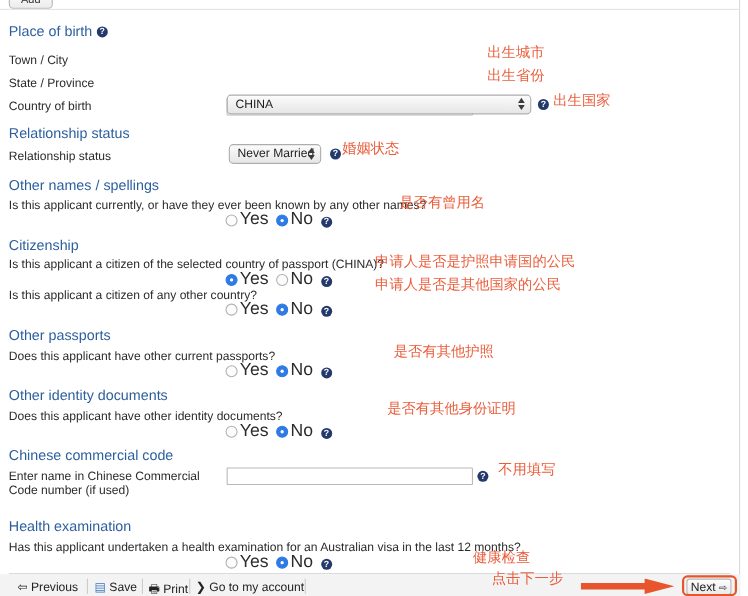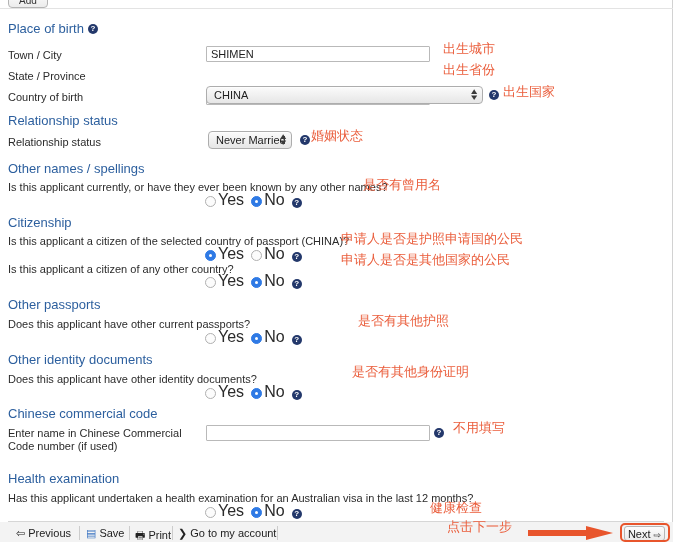--- a/index.html
+++ b/index.html
@@ -270,21 +270,20 @@
   <div class="page-edge-2"></div>
 
   <div class="add-btn">Add</div>
   <div class="top-hairline"></div>
 
   <div class="sec-head" style="left:8px; top:21px;">
     <span>Place of birth</span><span class="help">?</span>
   </div>
 
   <div class="lbl" style="left:8px; top:49px;">Town / City</div>
-  <input class="txt" style="left: 206px; top: 46px; width: 224px;" value="SHIMEN">
 
   <div class="lbl" style="left:8px; top:70px;">State / Province</div>
   <input class="txt" style="left: 206px; top: 67px; width: 224px; margin-top: 22px;" value="HUNAN">
 
   <div class="lbl" style="left:8px; top:91px;">Country of birth</div>
   <div class="sel" style="left:206px; top:86px; width:277px;">
     <span>CHINA</span>
     <span class="arrows">
         <span>▲</span>
         <span>▼</span>

